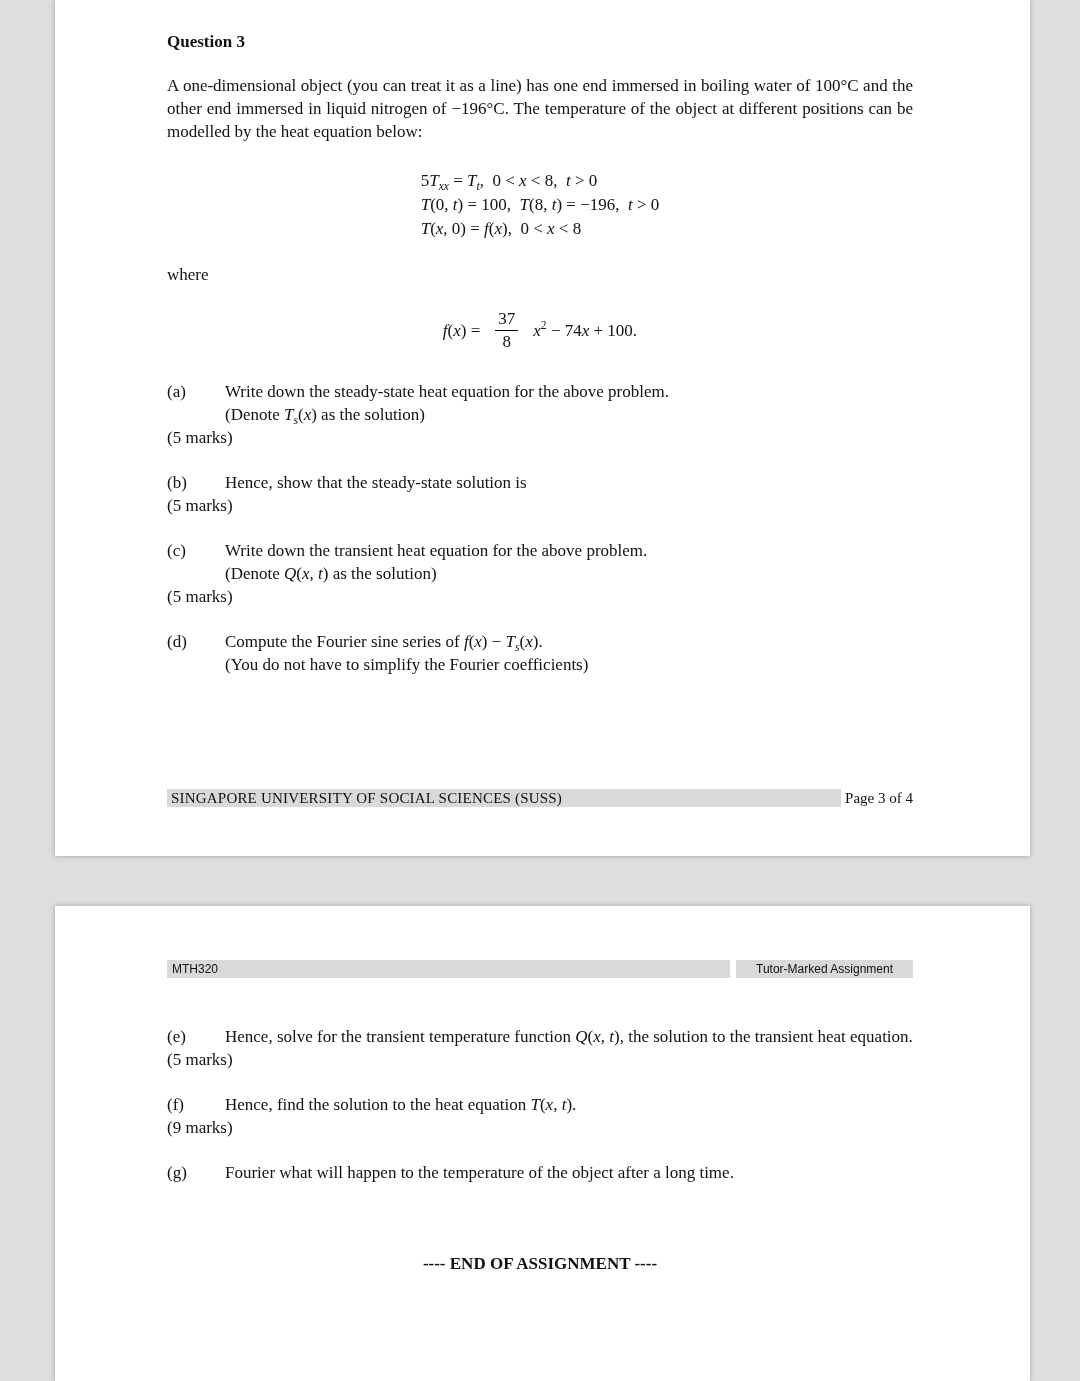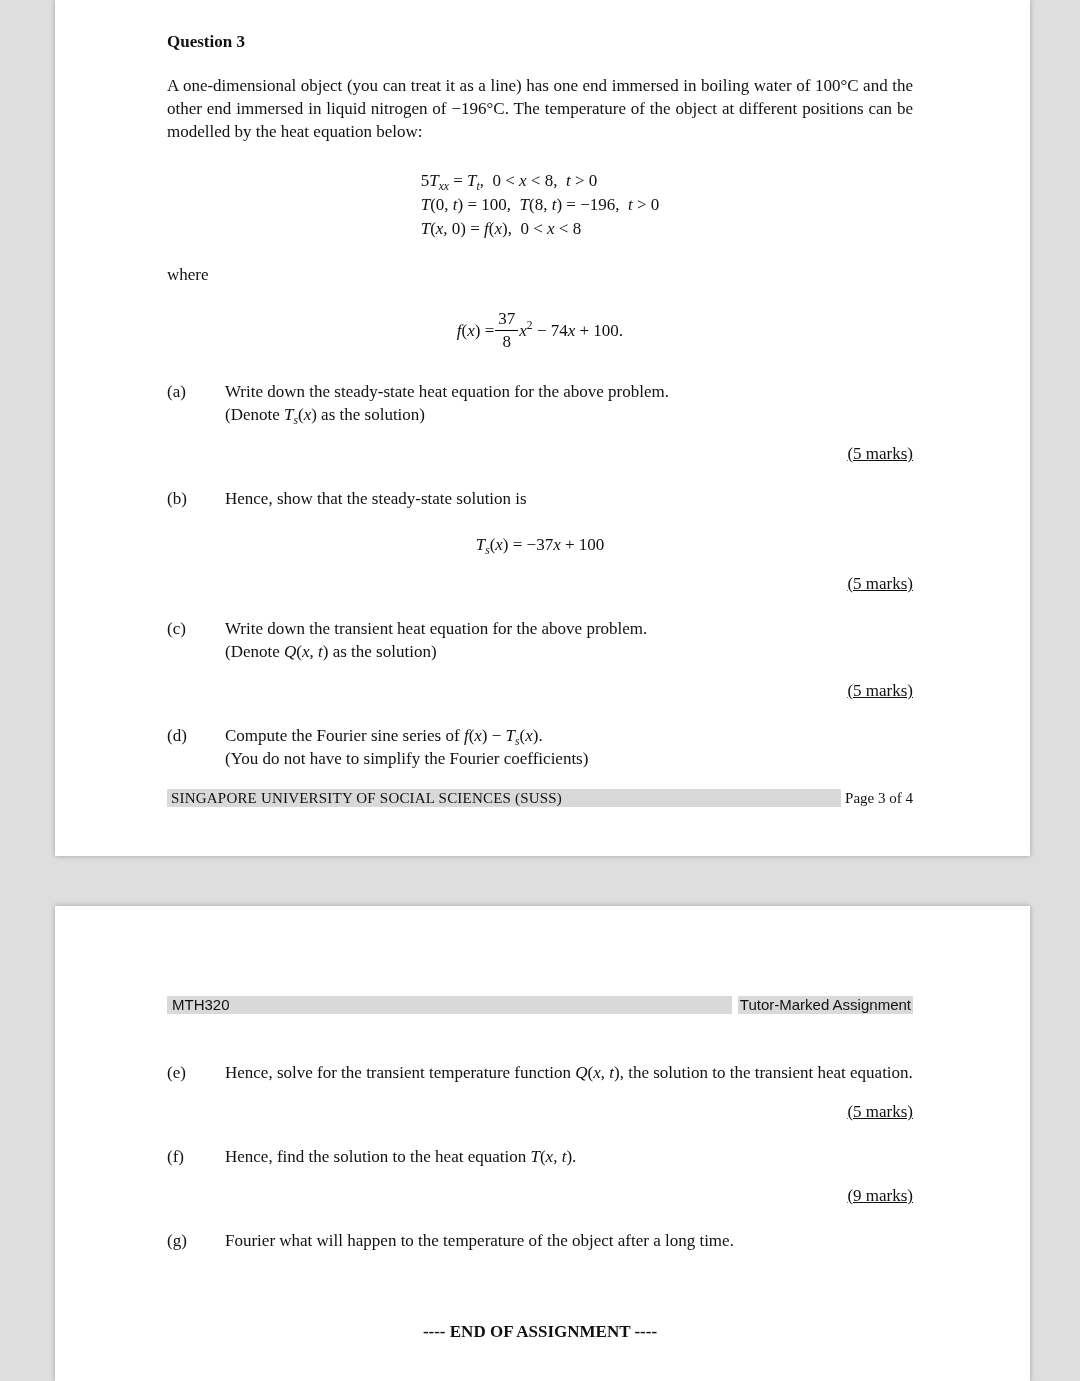--- a/index.html
+++ b/index.html
@@ -18,41 +18,41 @@
   #page2{top:906px;height:475px;}
   .content{padding:30px 117px 0 112px;font-size:17px;line-height:23px;}
   h2.qtitle{font-size:17px;line-height:23px;margin:0 0 21px;font-weight:bold;}
   .intro{margin:0 0 26px;text-align:justify;}
   .eq-block{text-align:center;margin:0 0 22px;}
   .eq-inner{display:inline-block;text-align:left;}
   .eq{line-height:24px;white-space:pre-wrap;}
   .m{font-style:italic;}
   sub,sup{font-size:68%;line-height:0;margin-top:12px;}
   .where{margin:0 0 20px;}
-  .fx{display:flex;justify-content:center;align-items:center;gap:1px;margin:0 0 26px;min-height:48px;}
+  .fx{display:flex;justify-content:center;align-items:center;gap:15px;margin:0 0 26px;min-height:48px;}
   .frac{display:inline-block;text-align:center;vertical-align:middle;line-height:1.15;}
   .frac .num{display:block;padding:0 3px 1px;}
   .frac .den{display:block;border-top:1.3px solid #000;padding:1px 3px 0;}
   .part{display:flex;}
   .plabel{width:58px;flex:none;}
   .ptext{flex:1;text-align:justify;}
   .part-eq{text-align:center;margin-top:23px;}
-  .marks{text-align:right;margin:16px 0 22px;text-decoration:underline;}
+  .marks{margin:0 0 22px;}
   .footer{
     position:absolute;left:112px;right:117px;bottom:49px;height:18px;
     display:flex;align-items:center;font-size:15px;line-height:18px;
   }
   .footer-left{flex:1;background:#d9d9d9;padding:0 4px;letter-spacing:0.2px;}
   .footer-right{margin-left:4px;white-space:nowrap;}
   .p2header{
-    margin:90px 117px 0 112px;height:18px;display:flex;align-items:center;
-    font-family:"Liberation Sans","DejaVu Sans",sans-serif;font-size:15px;line-height:18px;
+    margin:54px 117px 0 112px;height:18px;display:flex;align-items:center;
+    font-family:"Liberation Sans","DejaVu Sans",sans-serif;font-size:12px;line-height:18px;
   }
   .p2header-left{flex:1;background:#d9d9d9;padding:0 5px;}
-  .p2header-right{margin-left:6px;background:#d9d9d9;padding:0 2px;white-space:nowrap;}
+  .p2header-right{margin-left:6px;background:#d9d9d9;padding:0 20px;white-space:nowrap;}
   .p2content{padding:47px 117px 0 112px;font-size:17px;line-height:23px;}
   .endline{text-align:center;font-weight:bold;margin-top:68px;}
 </style>
 </head>
 <body>
 
 <div class="canvas">
 
   <div class="page" id="page1">
     <div class="content">
@@ -88,21 +88,20 @@
         </div>
       </div>
       <div class="marks">(5 marks)</div>
 
       <div class="part">
         <div class="plabel">(b)</div>
         <div class="ptext">
           <div>Hence, show that the steady-state solution is</div>
         </div>
       </div>
-      <div class="part-eq"><i class="m">T<sub>s</sub></i>(<i class="m">x</i>) = −37<i class="m">x</i> + 100</div>
       <div class="marks">(5 marks)</div>
 
       <div class="part">
         <div class="plabel">(c)</div>
         <div class="ptext">
           <div>Write down the transient heat equation for the above problem.</div>
           <div>(Denote <i class="m">Q</i>(<i class="m">x</i>, <i class="m">t</i>) as the solution)</div>
         </div>
       </div>
       <div class="marks">(5 marks)</div>

